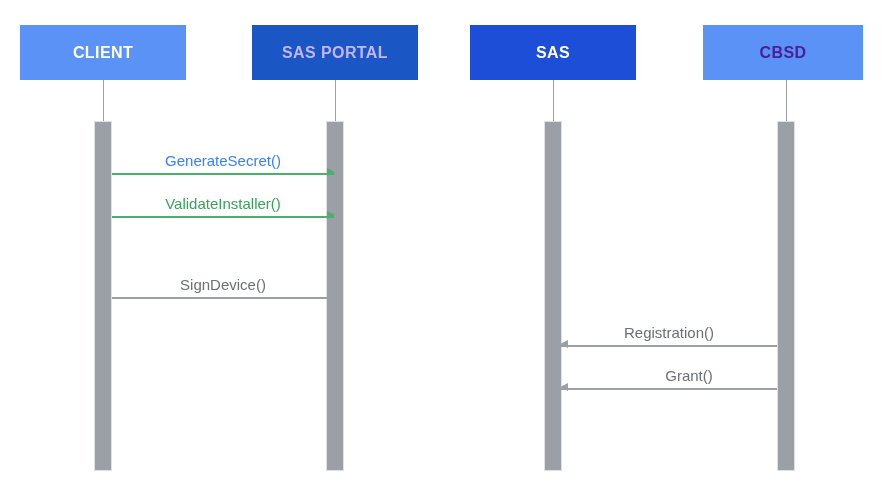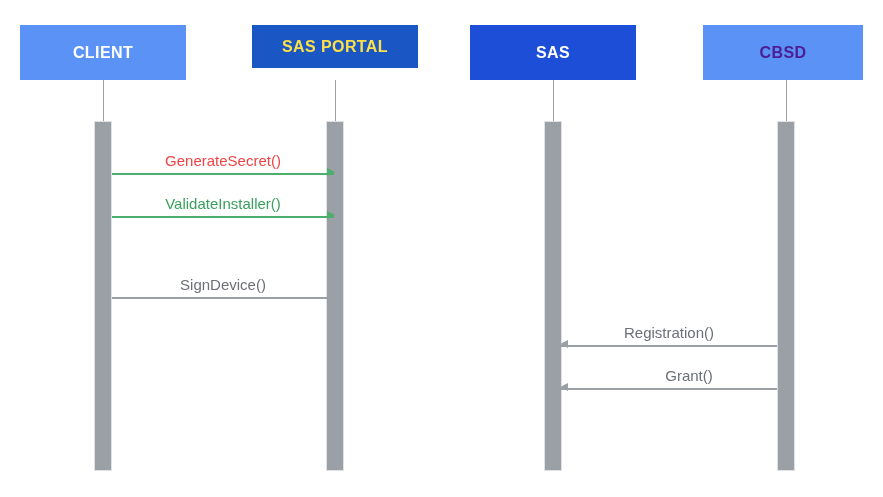--- a/index.html
+++ b/index.html
@@ -100,21 +100,21 @@
 <div id="diagram-root">
     <div class="lifeline" style="left: 103px; top: 80px; height: 41px; background: rgb(154, 160, 166);"></div>
     <div class="lifeline" style="left: 335px; top: 80px; height: 41px; background: rgb(154, 160, 166);"></div>
     <div class="lifeline" style="left: 553px; top: 80px; height: 41px; background: rgb(154, 160, 166);"></div>
     <div class="lifeline" style="left: 786px; top: 80px; height: 41px; background: rgb(154, 160, 166);"></div>
     <div class="activation-bar" style="left: 94px; top: 121px; height: 350px; background: rgb(154, 160, 166); border-color: rgb(223, 225, 229);"></div>
     <div class="activation-bar" style="left: 326px; top: 121px; height: 350px; background: rgb(154, 160, 166); border-color: rgb(223, 225, 229);"></div>
     <div class="activation-bar" style="left: 544px; top: 121px; height: 350px; background: rgb(154, 160, 166); border-color: rgb(223, 225, 229);"></div>
     <div class="activation-bar" style="left: 777px; top: 121px; height: 350px; background: rgb(154, 160, 166); border-color: rgb(223, 225, 229);"></div>
     <div class="message" style="left: 112px; top: 165px; width: 222px;">
-      <div class="message-label" style="color: #ef4444; text-align: center;">GenerateSecret()</div>
+      <div class="message-label" style="color: #3b82f6; text-align: center;">GenerateSecret()</div>
       <div class="message-line" style="background: rgb(76, 175, 110);"></div>
       <div class="message-head right" style="border-left-color: rgb(76, 175, 110);"></div>
     </div>
     <div class="message" style="left: 112px; top: 208px; width: 222px;">
       <div class="message-label" style="color: rgb(58, 160, 94);">ValidateInstaller()</div>
       <div class="message-line" style="background: rgb(76, 175, 110);"></div>
       <div class="message-head right" style="border-left-color: rgb(76, 175, 110);"></div>
     </div>
     <div class="message" style="left: 112px; top: 289px; width: 222px;">
       <div class="message-label" style="color: rgb(107, 111, 118);">SignDevice()</div>
@@ -127,21 +127,21 @@
       <div class="message-head left" style="border-right-color: rgb(154, 160, 166);"></div>
     </div>
     <div class="message" style="left: 561px; top: 380px; width: 216px;">
       <div class="message-label" style="color: rgb(107, 111, 118); padding-left: 40px;">Grant()</div>
       <div class="message-line" style="background: rgb(154, 160, 166);"></div>
       <div class="message-head left" style="border-right-color: rgb(154, 160, 166);"></div>
     </div>
     <div class="participant-box" style="left: 20px; top: 25px; width: 166px; height: 55px; background: rgb(91, 146, 245); color: rgb(255, 255, 255);">
       <span>CLIENT</span>
     </div>
-    <div class="participant-box" style="left: 252px; top: 25px; width: 166px; height: 43px; background: rgb(26, 86, 196); color: #fde047;">
+    <div class="participant-box" style="left: 252px; top: 25px; width: 166px; height: 55px; background: rgb(26, 86, 196); color: #c4b5fd;">
       <span>SAS PORTAL</span>
     </div>
     <div class="participant-box" style="left: 470px; top: 25px; width: 166px; height: 55px; background: #1d4ed8; color: rgb(255, 255, 255);">
       <span>SAS</span>
     </div>
     <div class="participant-box" style="left: 703px; top: 25px; width: 160px; height: 55px; background: rgb(91, 146, 245); color: #4c1d95;">
       <span>CBSD</span>
     </div>
   </div>
 

